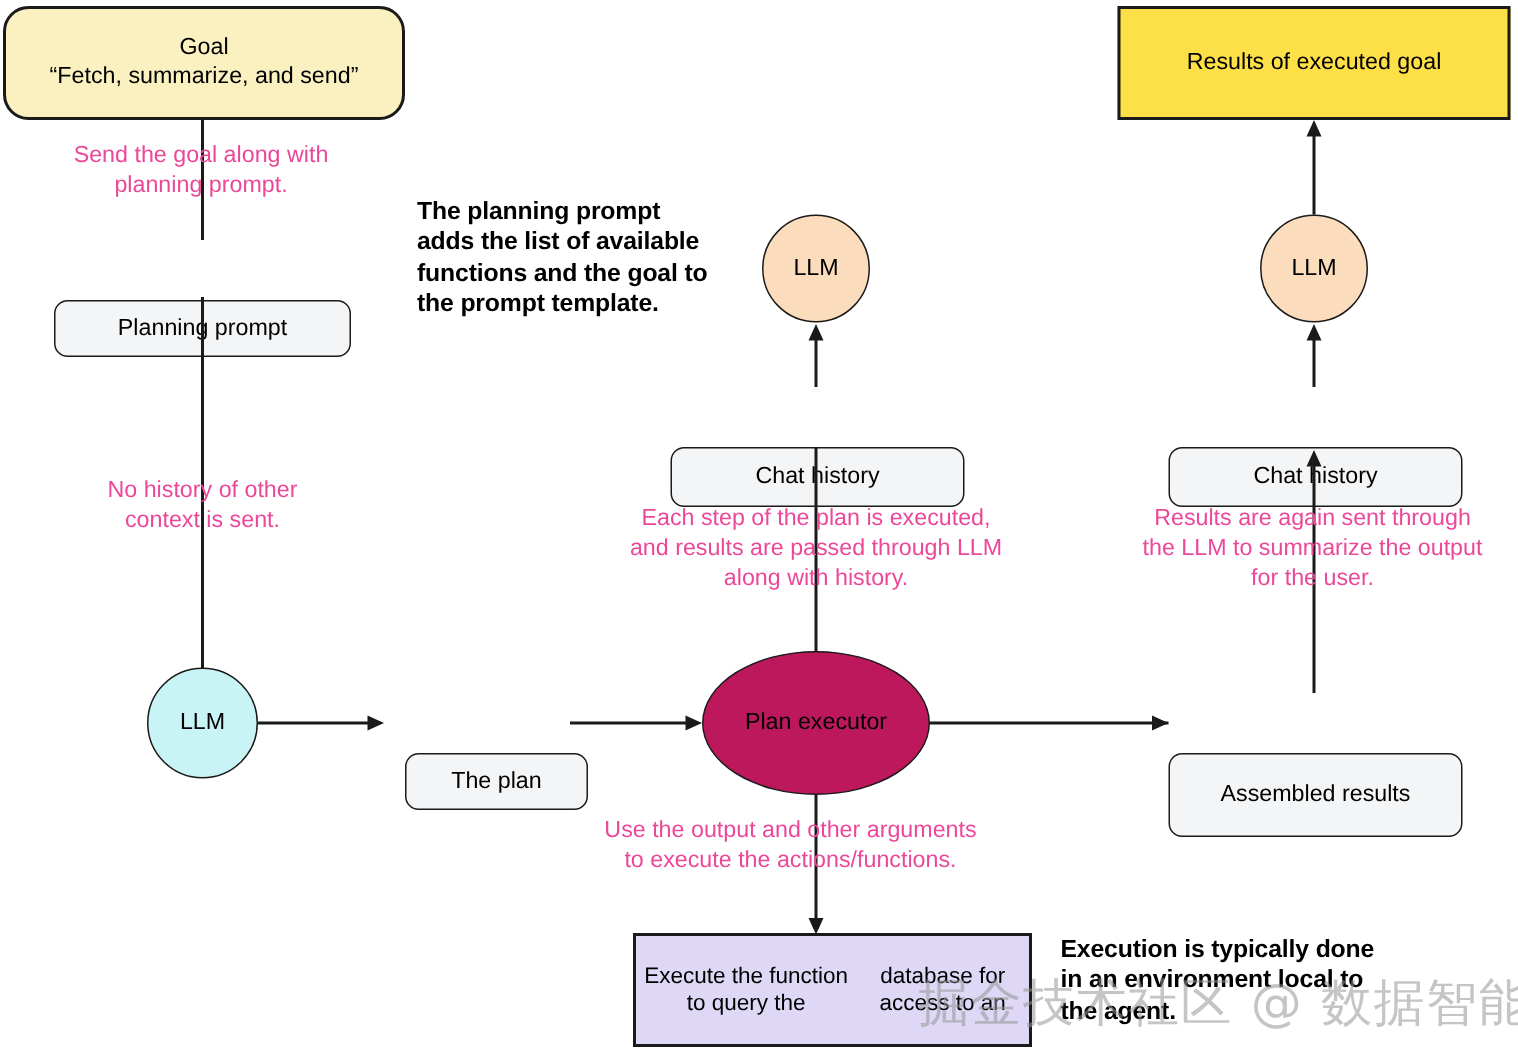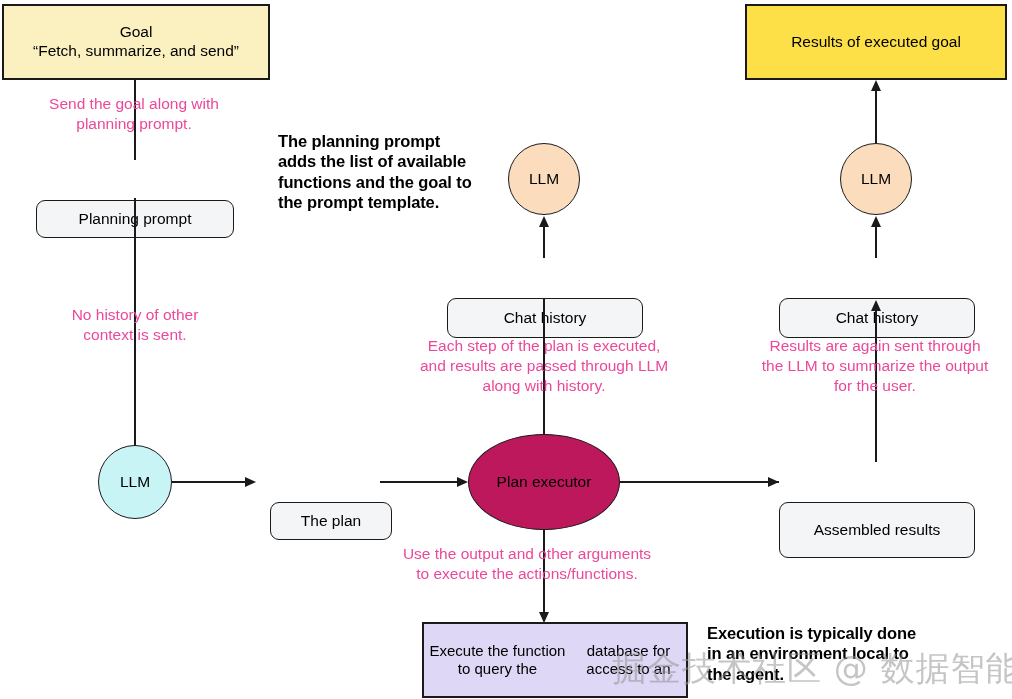--- a/index.html
+++ b/index.html
@@ -122,36 +122,36 @@
     white-space: nowrap;
     pointer-events: none;
     letter-spacing: 1px;
   }
 </style>
 </head>
 <body>
 
 <div id="canvas">
 
-  <div class="node rect goal-box" style="left:2px; top:4px; width:268px; height:76px; flex-direction:column;">
+  <div class="node rect goal-box" style="left:2px; top:4px; width:268px; height:76px; flex-direction:column;border-radius:17px;">
     <span>Goal</span>
     <span>“Fetch, summarize, and send”</span>
   </div>
 
   <div class="vline" style="left:134px; top:80px; height:80px;"></div>
   <div class="label" style="left:18px; top:94px; width:232px;">Send the goal along with
 planning prompt.</div>
 
   <div class="node rrect" style="left:36px; top:160px; width:198px; height:38px;">
     <span>Planning prompt</span>
   </div>
 
   <div class="vline" style="left:134px; top:198px; height:251px;"></div>
   <div class="arrow-down" style="left:129.5px; top:448px;"></div>
-  <div class="label" style="left:20px; top:305px; width:230px;text-align:center;">No history of other
+  <div class="label" style="left:20px; top:317px; width:230px;text-align:center;">No history of other
 context is sent.</div>
 
   <div class="node circle llm-cyan" style="left:98px; top:445px; width:74px; height:74px;">
     <span>LLM</span>
   </div>
 
   <div class="hline" style="left:172px; top:481px; width:76px;"></div>
   <div class="arrow-right" style="left:245px; top:476.5px;"></div>
 
   <div class="node rrect" style="left:270px; top:462px; width:122px; height:38px;">

